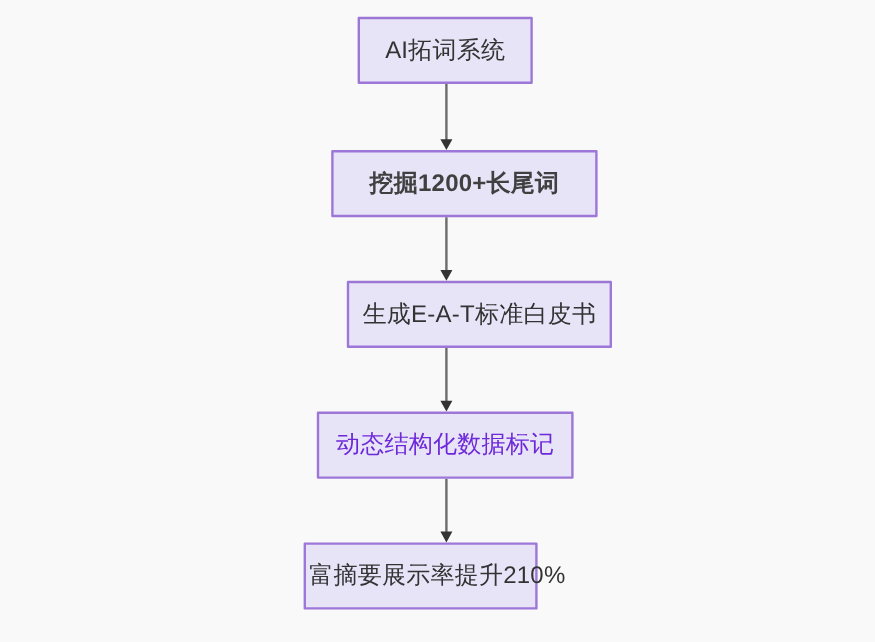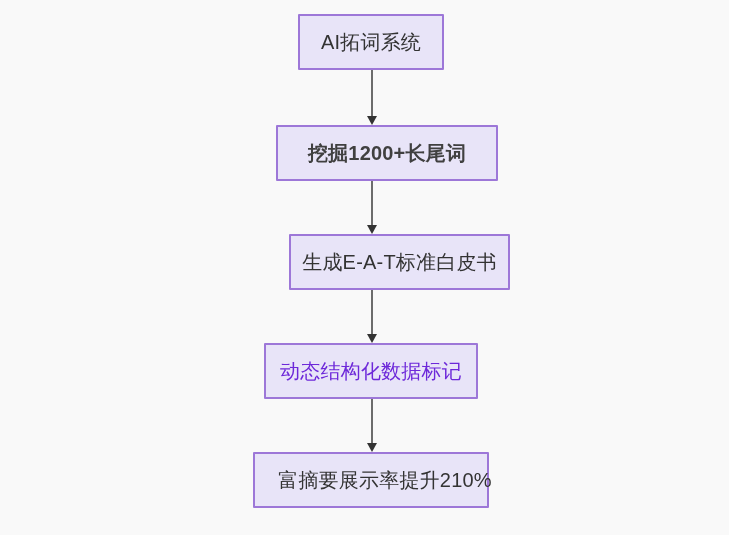--- a/index.html
+++ b/index.html
@@ -87,17 +87,17 @@
   </div>
   <div class="node" id="node-1" style="left: 276px; top: 125px; width: 222px; height: 56px; background: rgb(232, 228, 248); border-color: rgb(157, 119, 216); color: #404040; font-weight: bold;">
     <span class="node-label">挖掘1200+长尾词</span>
   </div>
   <div class="node" id="node-2" style="left: 261px; top: 234px; width: 221px; height: 56px; background: rgb(232, 228, 248); border-color: rgb(157, 119, 216); color: rgb(51, 51, 51); margin-left: 28px;">
     <span class="node-label">生成E-A-T标准白皮书</span>
   </div>
   <div class="node" id="node-3" style="left: 264px; top: 343px; width: 214px; height: 56px; background: rgb(232, 228, 248); border-color: rgb(157, 119, 216); color: #6d28d9;">
     <span class="node-label">动态结构化数据标记</span>
   </div>
-  <div class="node" id="node-4" style="left: 253px; top: 452px; width: 236px; height: 56px; background: rgb(232, 228, 248); border-color: rgb(157, 119, 216); color: rgb(51, 51, 51); padding-left: 28px;">
+  <div class="node" id="node-4" style="left: 253px; top: 452px; width: 195px; height: 56px; background: rgb(232, 228, 248); border-color: rgb(157, 119, 216); color: rgb(51, 51, 51); padding-left: 28px;">
     <span class="node-label">富摘要展示率提升210%</span>
   </div>
 
 </div>
 
 </body></html>

